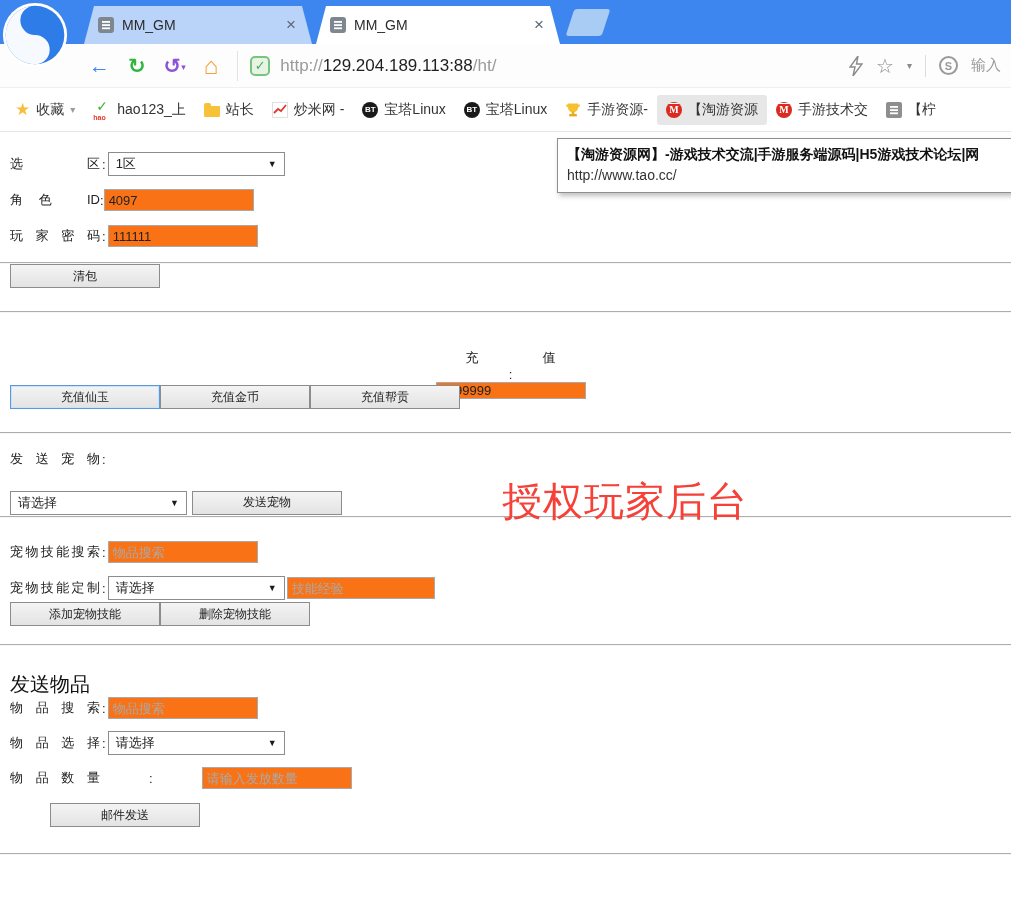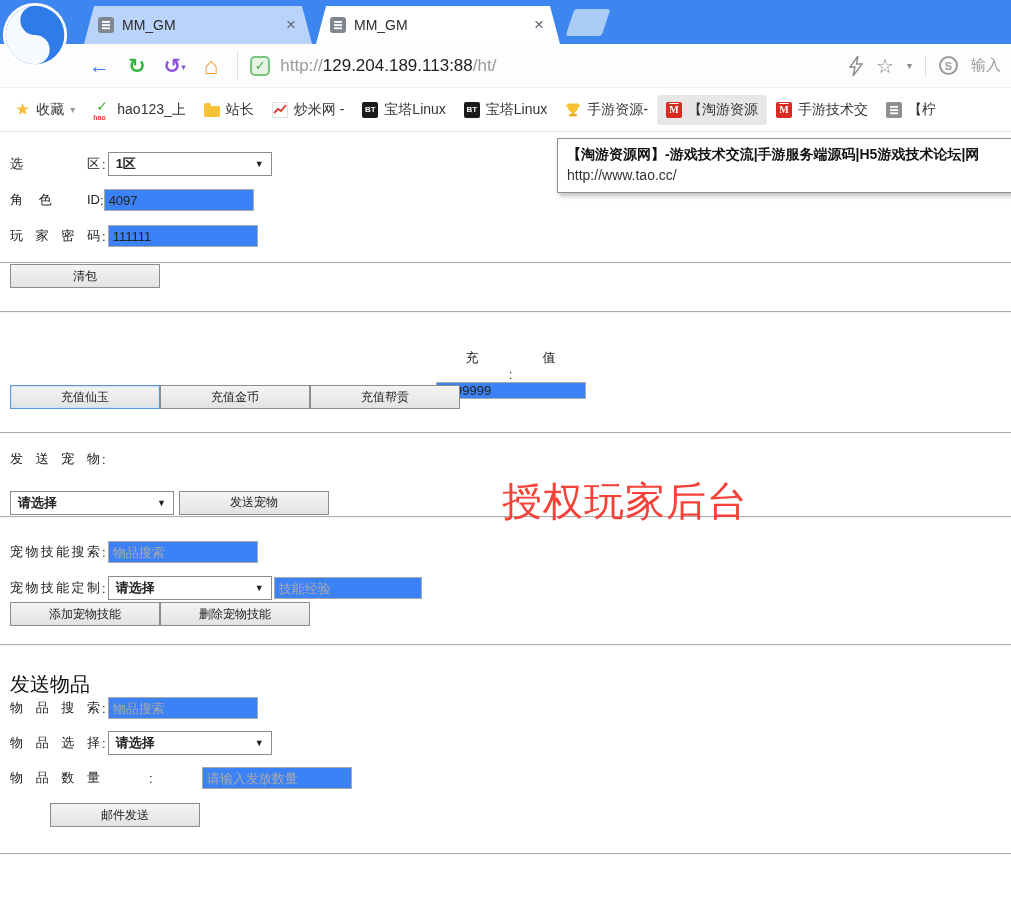--- a/index.html
+++ b/index.html
@@ -68,48 +68,48 @@
   .bm { display:flex; align-items:center; gap:6px; padding:6px 9px; border-radius:3px; }
   .bm.hl { background:#E7E7E7; }
   .bm-star { color:#F6BE3C; font-size:17px; }
   .bm-caret { color:#999; font-size:10px; }
   .hao-ic { position:relative; width:18px; height:18px; }
   .hao-ic .chk { position:absolute; top:-3px; left:3px; color:#3CB332; font-weight:bold; font-size:14px; }
   .hao-ic .hao { position:absolute; bottom:-2px; left:0; color:#E6382E; font-size:7px; font-weight:bold; }
   .folder-ic { position:relative; width:16px; height:11px; background:#F6C237; border-radius:1px; margin-top:3px; }
   .folder-ic:before { content:""; position:absolute; top:-3px; left:0; width:7px; height:3px; background:#F6C237; border-radius:2px 2px 0 0; }
   .sq-ic {
-    width:16px; height:16px; border-radius:2px; color:#fff; font-weight:bold;
+    width:16px; height:16px; border-radius:8px; color:#fff; font-weight:bold;
     display:flex; align-items:center; justify-content:center; flex:0 0 auto;
   }
   .bt-ic { background:#1a1a1a; font-size:8px; }
   .m-ic { background:#D92B21; font-size:10px; font-family:"Liberation Serif","DejaVu Serif",serif; text-decoration:overline; }
 
   .tooltip {
     position:absolute; left:557px; top:138px; width:470px; z-index:40;
     background:#fff; border:1px solid #8f8f8f; box-shadow:2px 3px 5px rgba(0,0,0,.25);
     padding:5px 9px 6px 9px; font-size:14px; line-height:21px;
   }
   .tooltip .tt-title { font-weight:bold; color:#111; white-space:nowrap; }
   .tooltip .tt-url { color:#333; white-space:nowrap; }
 
   
   .content { position:absolute; top:132px; left:0; width:1011px; }
   .row { display:flex; align-items:center; height:24px; margin:0 0 12px 10px; font-size:13px; color:#222; }
   .jlabel { display:inline-block; width:90px; text-align:justify; text-align-last:justify; }
   .colon { margin:0 2px 0 2px; }
   input.txt {
-    width:150px; height:22px; border:1px solid #A9A9A9; background:#3b82f6;
+    width:150px; height:22px; border:1px solid #A9A9A9; background:#f97316;
     font-size:13px; padding:0 4px; color:#222; font-family:inherit; outline:none;
   }
   input.txt::placeholder { color:#A9A9A9; }
   .sel {
-    width:164px; height:24px; border:1px solid #8C8C8C; background:#fff;
+    width:177px; height:24px; border:1px solid #8C8C8C; background:#fff;
     display:flex; align-items:center; justify-content:space-between;
-    padding:0 7px; font-size:13px; color:#222;font-weight:bold;
+    padding:0 7px; font-size:13px; color:#222;
   }
   .sel .caret { font-size:9px; color:#1a1a1a; }
   .btn {
     height:24px; background:linear-gradient(#F4F4F4,#E3E3E3);
     border:1px solid #8C8C8C; font-size:12px; color:#222; font-family:inherit;
     padding:0; display:inline-block;
   }
   .btn.w150 { width:150px; }
   .btn.focused { border:1px solid #5A99DB; box-shadow:inset 0 0 0 1px #CFE2F5; }
   .btnrow { display:flex; margin-left:10px; }

